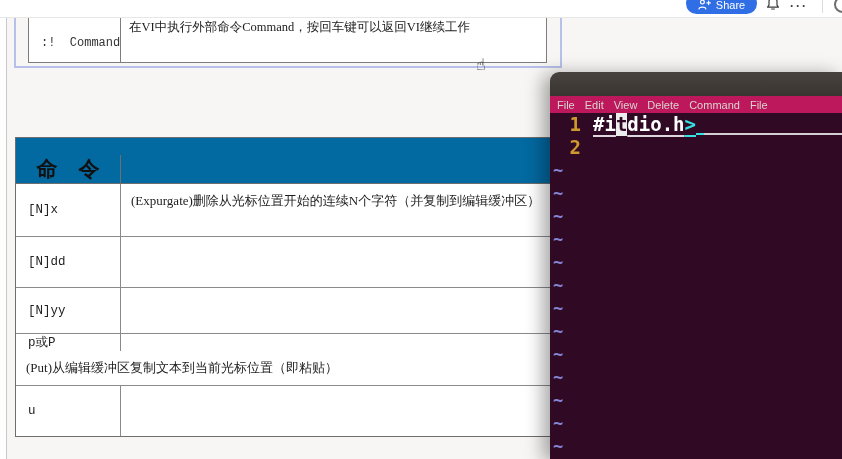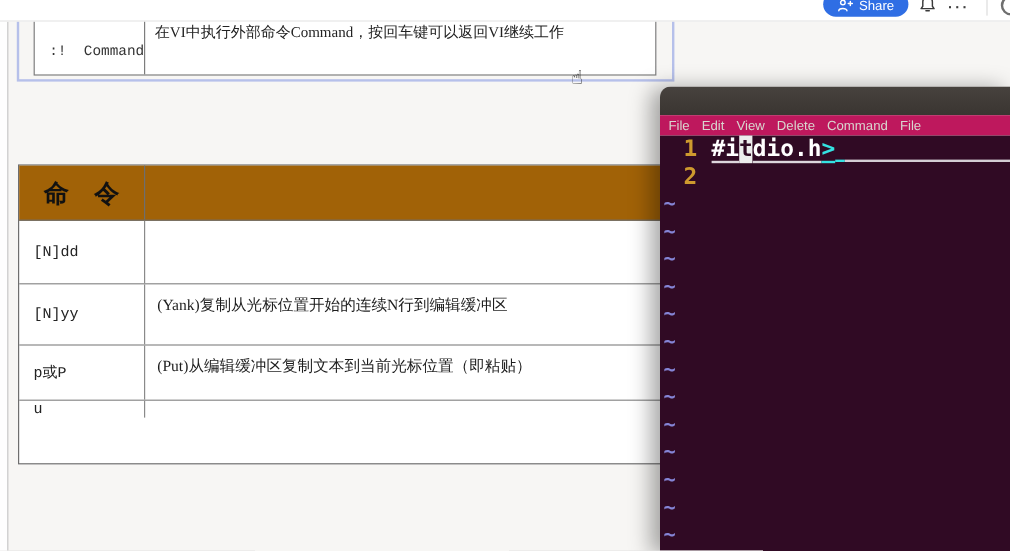--- a/index.html
+++ b/index.html
@@ -61,32 +61,32 @@
   .doc-heading {
     position:absolute; left:32px; top:96px; font-size:15px; color:#2e2e2e; z-index:3;
   }
   .doc-heading .marker { color:#3b6ee2; }
 
   .vim-table {
     position:absolute; left:15px; top:137px; width:543px;
     background:#fff; border:1px solid #6e6e6e; z-index:3;
     font-family:"Liberation Serif","DejaVu Serif",serif;
   }
-  .vt-hdr { display:flex; height:46px; background:#a16207; border-bottom:1px solid #6e6e6e; }
+  .vt-hdr { display:flex; height:46px; background:#0369a1; border-bottom:1px solid #6e6e6e;align-items:flex-end; }
   .vt-hdr .h1, .vt-hdr .h2 {
     display:flex; align-items:center; justify-content:center;
     font-size:21px; font-weight:600; color:#111; white-space:pre;
   }
   .vt-hdr .h1 { width:105px; border-right:1px solid #6e6e6e; }
   .vt-hdr .h2 { flex:1; }
   .trow { display:flex; border-bottom:1px solid #8a8a8a; }
   .trow:last-child { border-bottom:none; }
   .trow:nth-of-type(2) { height:53px; }
   .trow:nth-of-type(3) { height:51px; }
-  .trow:nth-of-type(4) { height:46px; }
+  .trow:nth-of-type(4) { height:46px;gap:12px; }
   .trow:nth-of-type(5) { height:52px;flex-direction:column; }
   .trow:nth-of-type(6) { height:50px; }
   .tc1 {
     width:105px; border-right:1px solid #8a8a8a;
     font-family:"Liberation Mono","DejaVu Sans Mono",monospace;
     font-size:12.5px; color:#222; padding:0 0 0 12px;
     display:flex; align-items:center;
   }
   .tc2 {
     flex:1; font-size:13px; color:#1d1d1d; line-height:1.5;
@@ -143,25 +143,28 @@
     <div class="prev-c2">在VI中执行外部命令Command，按回车键可以返回VI继续工作</div>
   </div>
   <div class="hand-cursor">☝</div>
 
 
   <div class="vim-table">
     <div class="vt-hdr">
       <div class="h1">命　令</div>
     </div>
     <div class="trow">
+      <div class="tc1">[N]x</div>
+      <div class="tc2">(Expurgate)删除从光标位置开始的连续N个字符（并复制到编辑缓冲区）</div>
+    </div>
+    <div class="trow">
       <div class="tc1">[N]dd</div>
     </div>
     <div class="trow">
       <div class="tc1">[N]yy</div>
-      <div class="tc2">(Yank)复制从光标位置开始的连续N行到编辑缓冲区</div>
     </div>
     <div class="trow">
       <div class="tc1">p或P</div>
       <div class="tc2">(Put)从编辑缓冲区复制文本到当前光标位置（即粘贴）</div>
     </div>
     <div class="trow">
       <div class="tc1">u</div>
     </div>
   </div>
 

